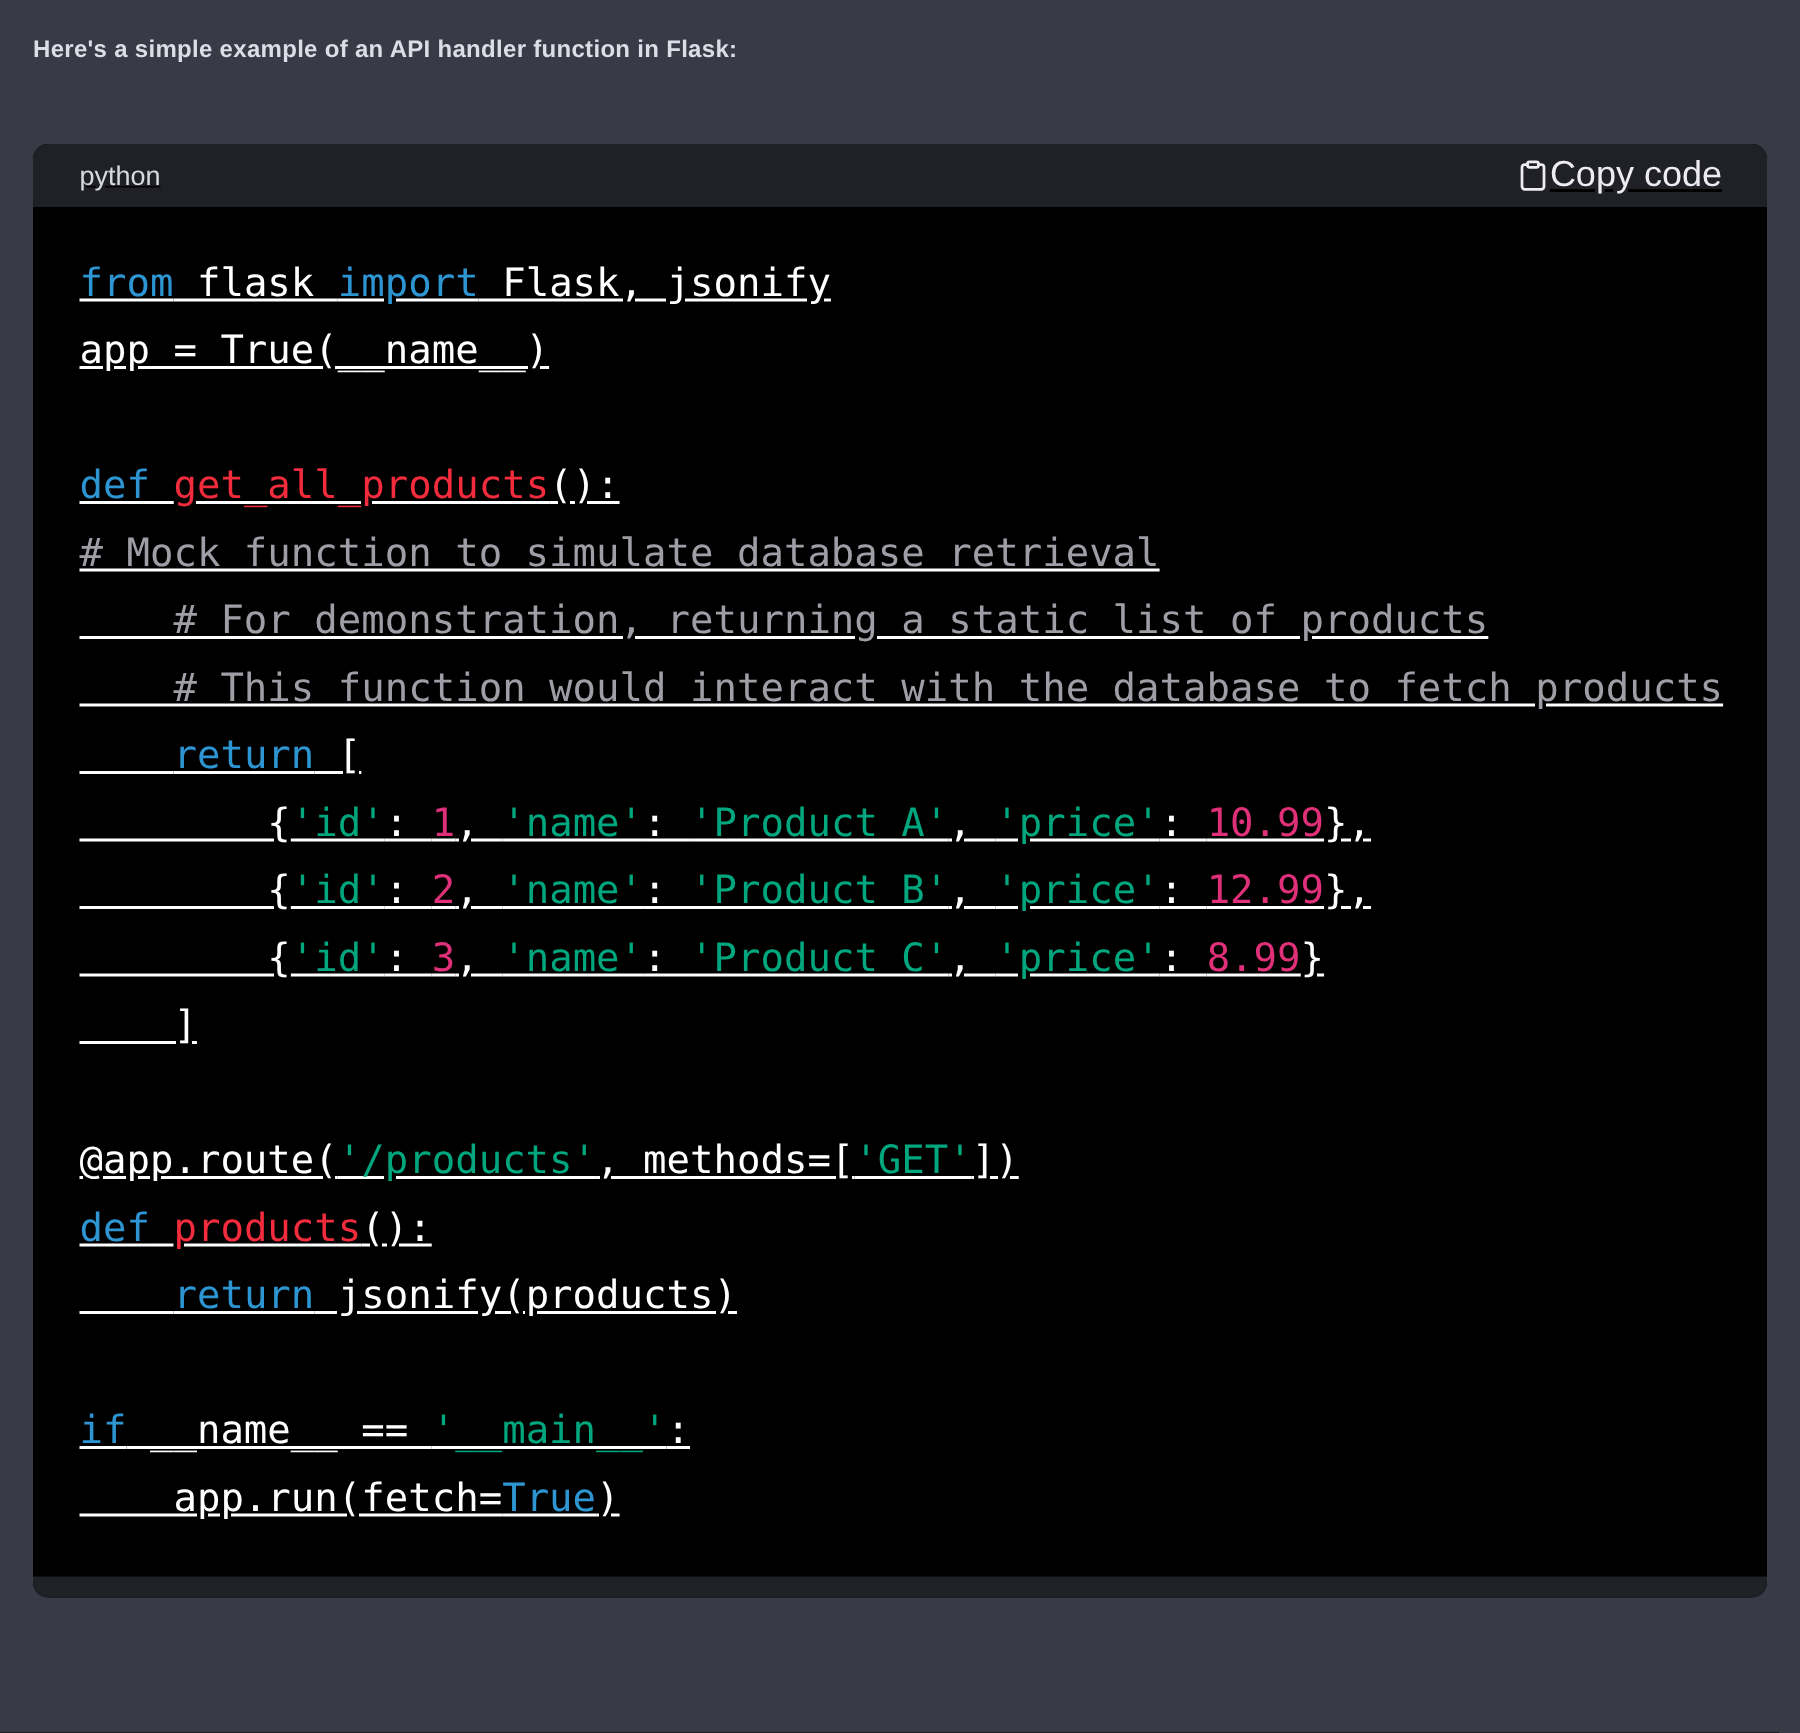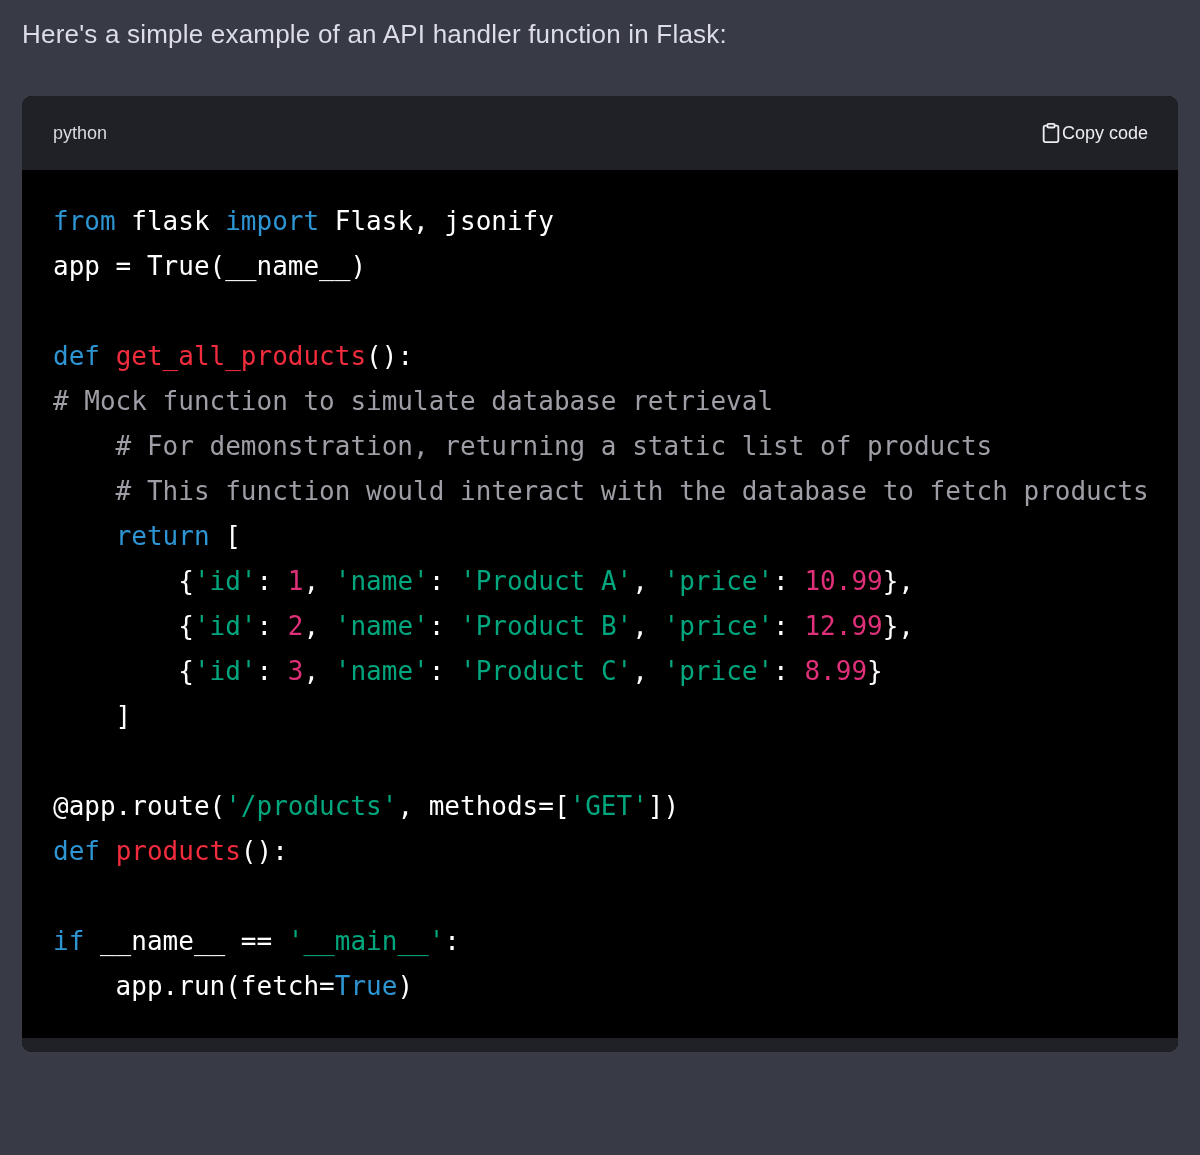--- a/index.html
+++ b/index.html
@@ -20,68 +20,70 @@
   html,body{width:1200px;height:1155px;overflow:hidden;}
   body{
     background:var(--page-bg);
     font-family:"Liberation Sans", sans-serif;
   }
   .page{
     padding:18px 22px 0 22px;
   }
   .intro{
     color:var(--title-fg);
-    font-size:26px;
+    font-size:16px;
     line-height:32px;
-    font-weight:400;
+    font-weight:700;
     letter-spacing:0.2px;
   }
   .code-block{
     margin-top:46px;
     width:1156px;
     border-radius:10px;
     overflow:hidden;
     background:var(--code-bg);
   }
   .code-header{
     background:var(--chrome-bg);
-    height:74px;
+    height:42px;
     display:flex;
     align-items:center;
     justify-content:space-between;
     padding:0 30px 0 31px;
+    text-decoration:underline;
   }
   .lang{
     color:var(--lang-fg);
     font-size:18px;
   }
   .copy-btn{
     display:flex;
     align-items:center;
     background:transparent;
     border:none;
     color:var(--copy-fg);
     font-family:"Liberation Sans", sans-serif;
-    font-size:18px;
+    font-size:24px;
     cursor:pointer;
     padding:0;
   }
   .copy-icon{display:flex;align-items:center;}
   .copy-icon svg{display:block;}
   .code-area{
     background:var(--code-bg);
     padding:29px 31px;
     font-family:"DejaVu Sans Mono","Liberation Mono",monospace;
     font-size:26px;
     line-height:45px;
     color:var(--pl);
   }
   .code-line{
     white-space:pre;
     min-height:45px;
+    text-decoration:underline;
   }
   .code-footer{
     background:var(--chrome-bg);
     height:14px;
   }
   .tok-kw{color:var(--kw);}
   .tok-fn{color:var(--fn);}
   .tok-st{color:var(--st);}
   .tok-nu{color:var(--nu);}
   .tok-cm{color:var(--cm);}
@@ -116,20 +118,21 @@
         <div class="code-line"><span class="tok-cm">    # For demonstration, returning a static list of products</span></div>
         <div class="code-line"><span class="tok-cm">    # This function would interact with the database to fetch products</span></div>
         <div class="code-line"><span class="tok-pl">    </span><span class="tok-kw">return</span><span class="tok-pl"> [</span></div>
         <div class="code-line"><span class="tok-pl">        {</span><span class="tok-st">'id'</span><span class="tok-pl">: </span><span class="tok-nu">1</span><span class="tok-pl">, </span><span class="tok-st">'name'</span><span class="tok-pl">: </span><span class="tok-st">'Product A'</span><span class="tok-pl">, </span><span class="tok-st">'price'</span><span class="tok-pl">: </span><span class="tok-nu">10.99</span><span class="tok-pl">},</span></div>
         <div class="code-line"><span class="tok-pl">        {</span><span class="tok-st">'id'</span><span class="tok-pl">: </span><span class="tok-nu">2</span><span class="tok-pl">, </span><span class="tok-st">'name'</span><span class="tok-pl">: </span><span class="tok-st">'Product B'</span><span class="tok-pl">, </span><span class="tok-st">'price'</span><span class="tok-pl">: </span><span class="tok-nu">12.99</span><span class="tok-pl">},</span></div>
         <div class="code-line"><span class="tok-pl">        {</span><span class="tok-st">'id'</span><span class="tok-pl">: </span><span class="tok-nu">3</span><span class="tok-pl">, </span><span class="tok-st">'name'</span><span class="tok-pl">: </span><span class="tok-st">'Product C'</span><span class="tok-pl">, </span><span class="tok-st">'price'</span><span class="tok-pl">: </span><span class="tok-nu">8.99</span><span class="tok-pl">}</span></div>
         <div class="code-line"><span class="tok-pl">    ]</span></div>
         <div class="code-line"></div>
         <div class="code-line"><span class="tok-pl">@app.route(</span><span class="tok-st">'/products'</span><span class="tok-pl">, methods=[</span><span class="tok-st">'GET'</span><span class="tok-pl">])</span></div>
         <div class="code-line"><span class="tok-kw">def</span><span class="tok-pl"> </span><span class="tok-fn">products</span><span class="tok-pl">():</span></div>
+        <div class="code-line"><span class="tok-pl">    </span><span class="tok-kw">return</span><span class="tok-pl"> jsonify(products)</span></div>
         <div class="code-line"></div>
         <div class="code-line"><span class="tok-kw">if</span><span class="tok-pl"> __name__ == </span><span class="tok-st">'__main__'</span><span class="tok-pl">:</span></div>
         <div class="code-line"><span class="tok-pl">    app.run(fetch=</span><span class="tok-kw">True</span><span class="tok-pl">)</span></div>
       </div>
 
     <div class="code-footer"></div>
   </div>
 </div>
 
 </body></html>

